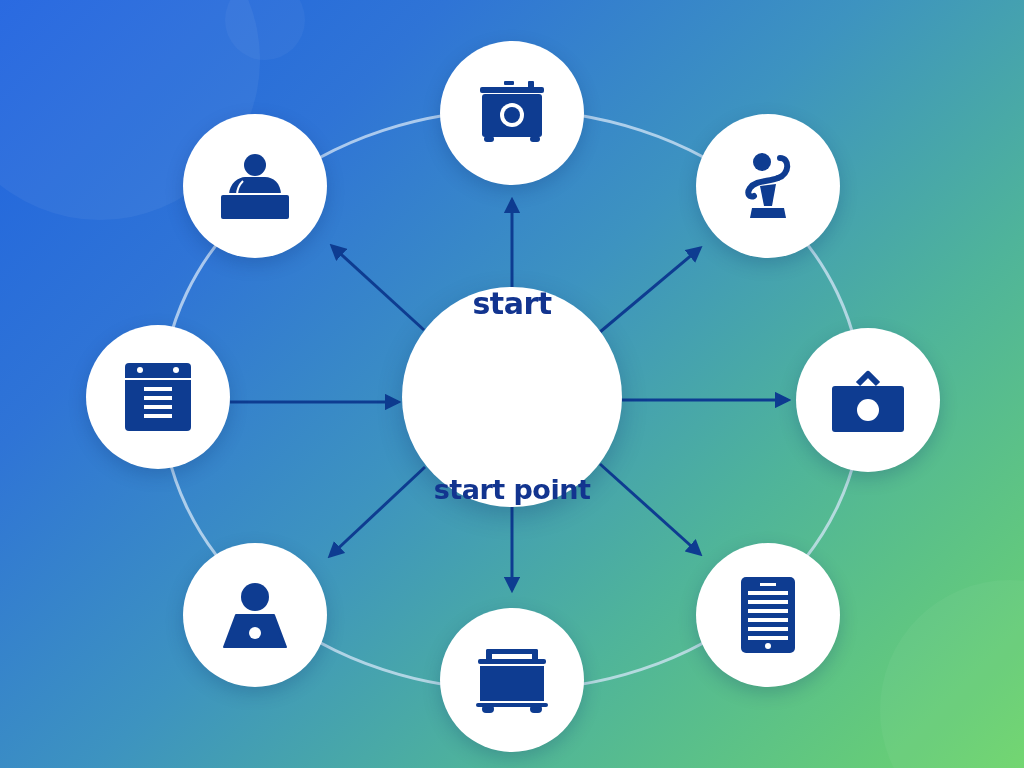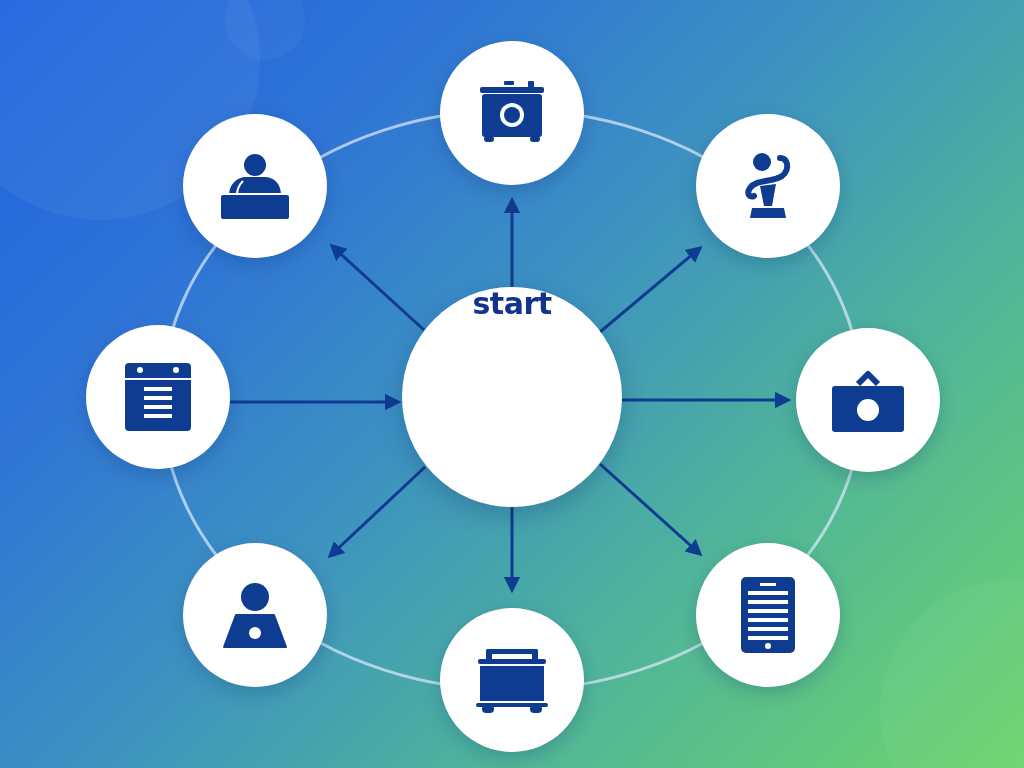--- a/index.html
+++ b/index.html
@@ -56,20 +56,21 @@
     <line x1="425" y1="467" x2="330" y2="556" marker-end="url(#ah)"></line>
 
     <line x1="230" y1="402" x2="398" y2="402" marker-end="url(#ah)"></line>
 
     <line x1="424" y1="330" x2="332" y2="246" marker-end="url(#ah)"></line>
   </g>
 </svg>
 
 <div class="center">
   <div class="t1">start</div>
+  <div class="t2">start point</div>
 </div>
 
 <div class="node" style="left:440px; top:41px; width:144px; height:144px;">
   <svg width="72" height="64" viewBox="0 0 72 64">
     <rect x="28" y="0" width="10" height="4" rx="1" fill="#0e3c91"></rect>
     <rect x="52" y="0" width="6" height="8" rx="1" fill="#0e3c91"></rect>
     <rect x="4" y="6" width="64" height="6" rx="2" fill="#0e3c91"></rect>
     <rect x="6" y="13" width="60" height="43" rx="3" fill="#0e3c91"></rect>
     <circle cx="36" cy="34" r="12" fill="#ffffff"></circle>
     <circle cx="36" cy="34" r="8" fill="#0e3c91"></circle>

